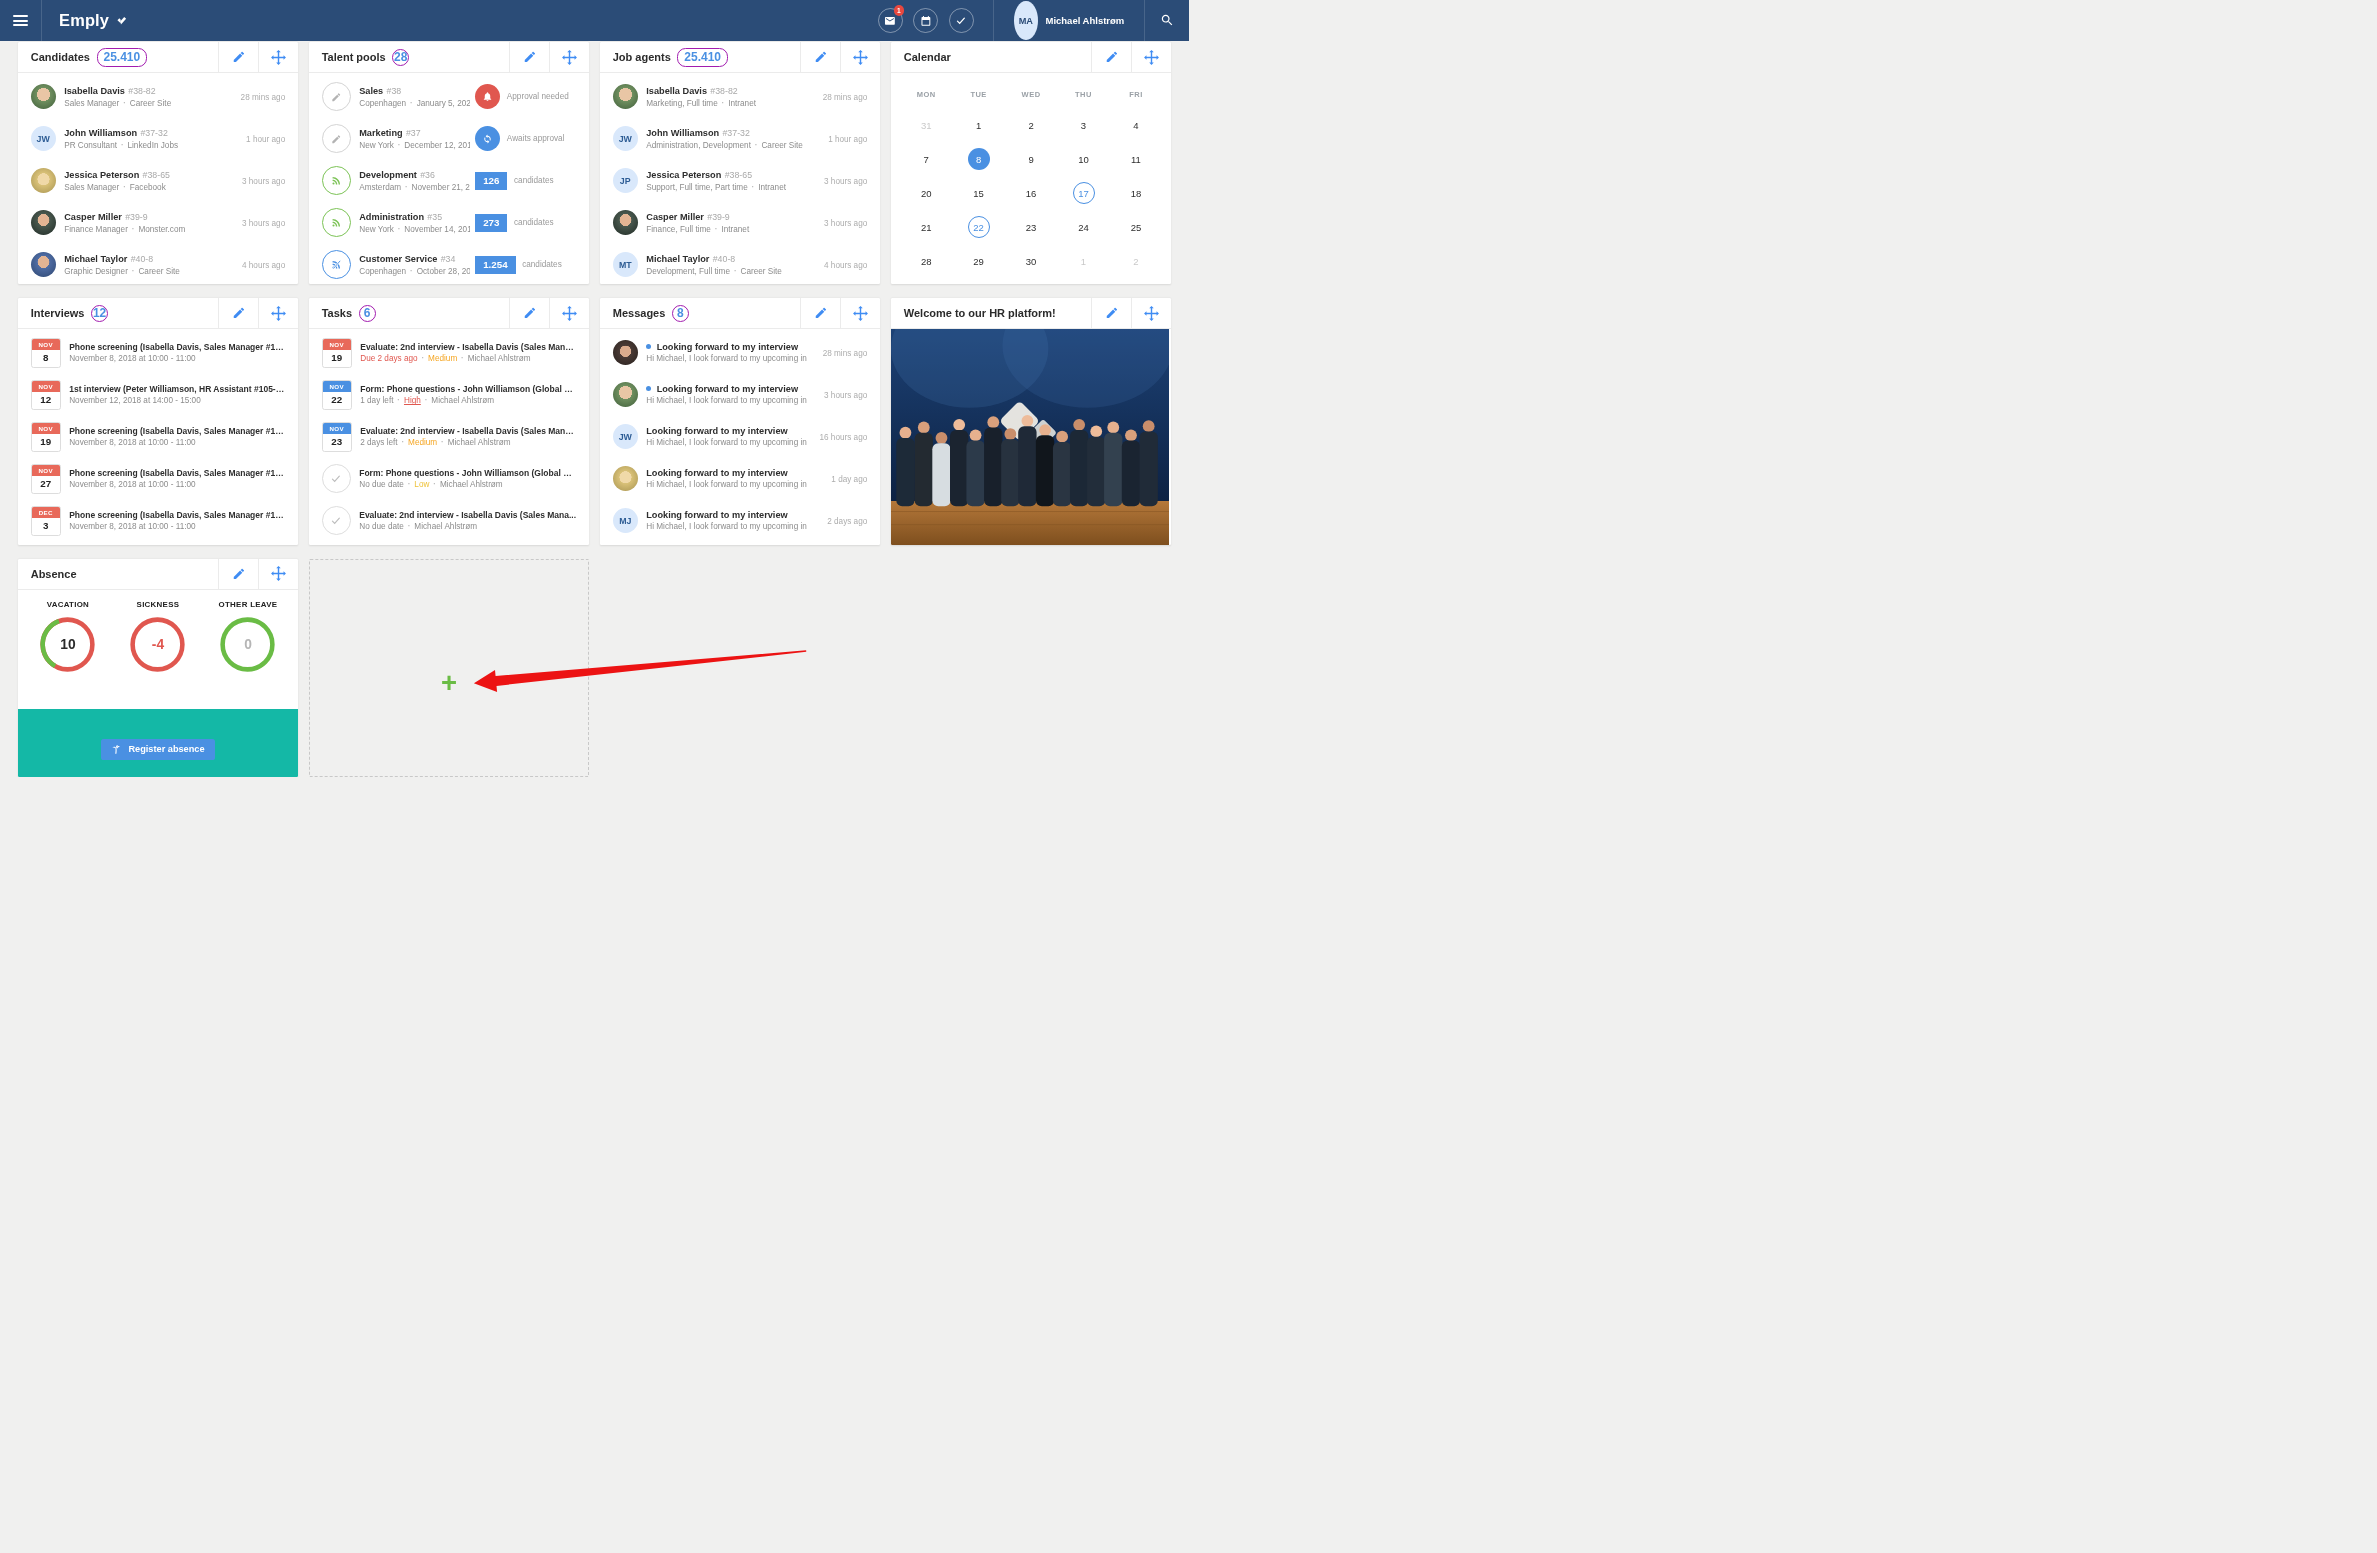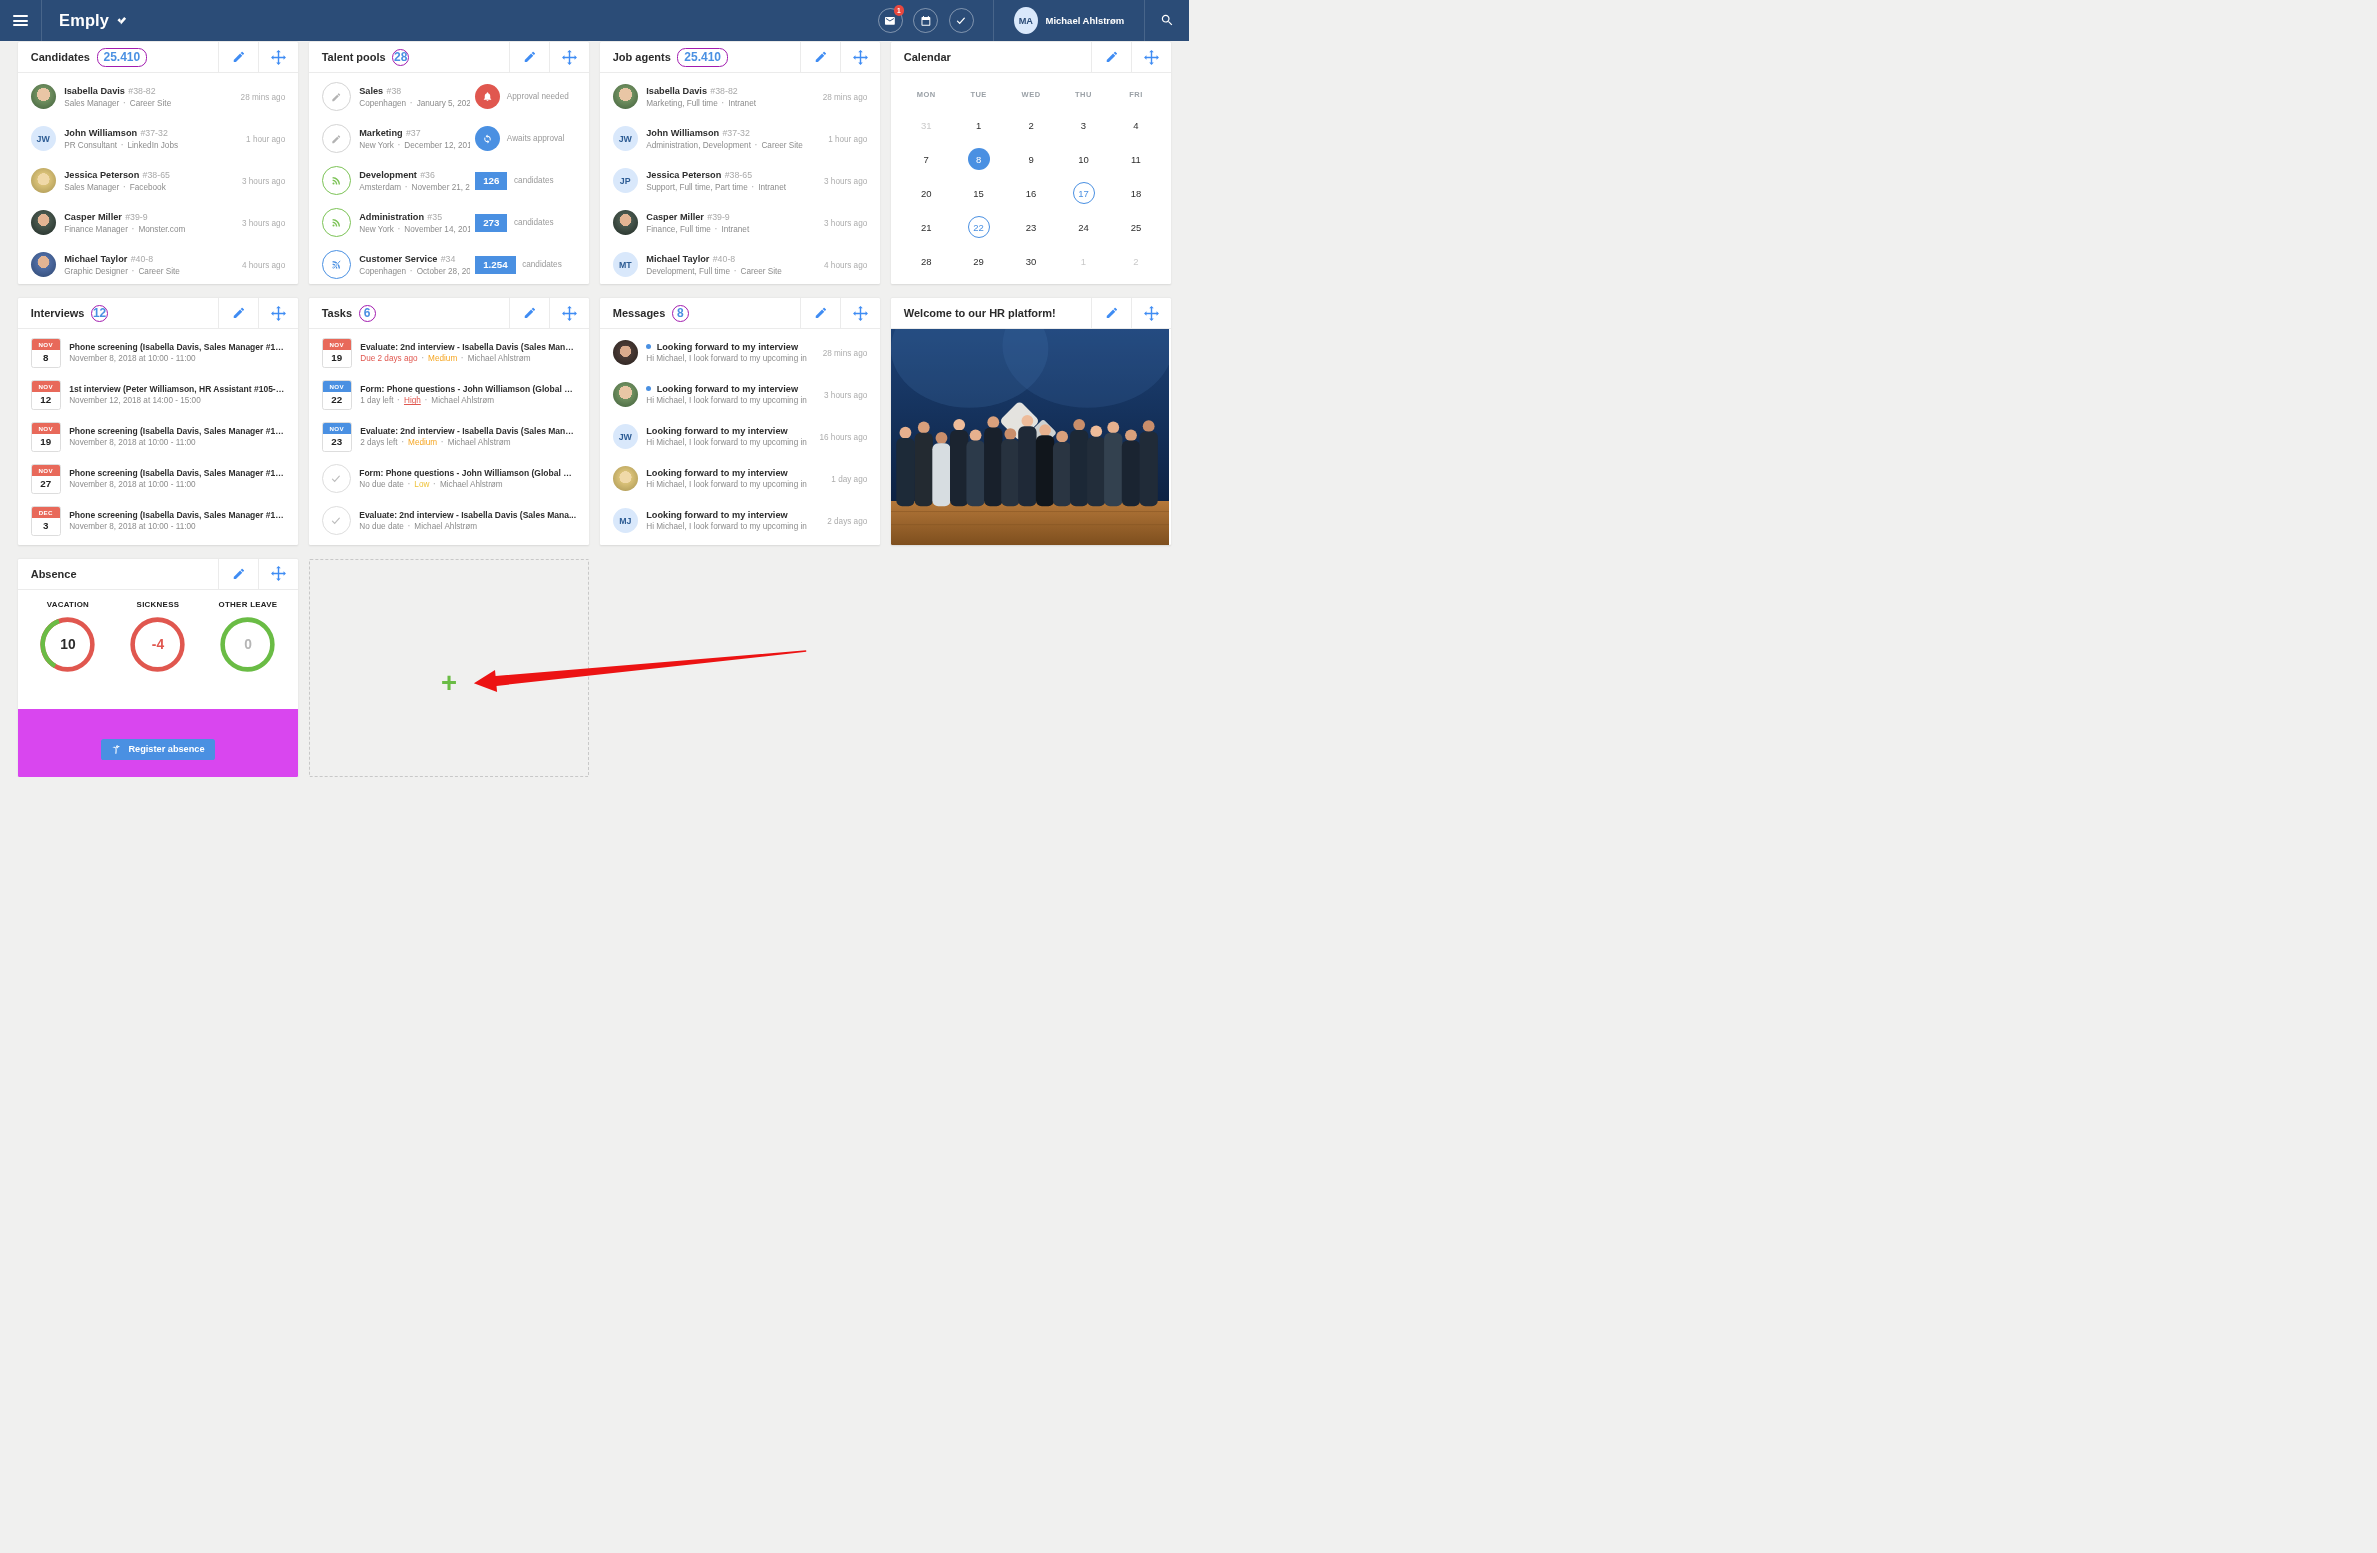--- a/index.html
+++ b/index.html
@@ -9,21 +9,21 @@
   
   .navbar{height:41px;background:#2b4c77;display:flex;align-items:stretch;color:#fff}
   .nav-left{width:42px;display:flex;align-items:center;justify-content:center;border-right:0.7px solid rgba(255,255,255,.14);cursor:pointer}
   .hamburger i{display:block;width:14.4px;height:2px;background:#fff;border-radius:1.3px;margin:2.6px 0}
   .logo{display:flex;align-items:center;gap:6px;margin-left:17px;font-size:16.4px;font-weight:700;letter-spacing:0.2px}
   .nav-spacer{flex:1}
   .nav-icons{display:flex;align-items:center;gap:10.5px;margin-right:19.7px}
   .nav-circle{position:relative;width:25px;height:25px;border-radius:50%;border:0.7px solid rgba(255,255,255,.4);background:transparent;display:flex;align-items:center;justify-content:center;cursor:pointer;padding:0}
   .nav-badge{position:absolute;top:-3.9px;right:-2.6px;background:#e8483f;color:#fff;font-size:6.6px;font-weight:700;width:10.5px;height:10.5px;border-radius:50%;display:flex;align-items:center;justify-content:center}
   .nav-user{display:flex;align-items:center;gap:7.9px;padding:0 19.7px;border-left:0.7px solid rgba(255,255,255,.14);cursor:pointer}
-  .nav-avatar{width:23.6px;height:27px;border-radius:50%;background:#d9e8fb;color:#2b4c77;font-weight:700;font-size:9.2px;display:flex;align-items:center;justify-content:center}
+  .nav-avatar{width:23.6px;height:39px;border-radius:50%;background:#d9e8fb;color:#2b4c77;font-weight:700;font-size:9.2px;display:flex;align-items:center;justify-content:center}
   .nav-username{font-size:9.5px;font-weight:700}
   .nav-search{width:45px;display:flex;align-items:center;justify-content:center;border-left:0.7px solid rgba(255,255,255,.14);cursor:pointer}
 
   
   .grid{display:grid;grid-template-columns:repeat(4,1fr);grid-template-rows:242px 247px 218px;gap:13.8px 10.5px;padding:1.3px 17.7px 0}
   .card{background:#fff;border-radius:1.3px;box-shadow:0 0.7px 2px rgba(0,0,0,.1);overflow:hidden;position:relative}
   .card-head{height:31px;display:flex;align-items:stretch;border-bottom:0.7px solid #ebebeb}
   .head-title{flex:1;display:flex;align-items:center;padding-left:13px;gap:6.6px;min-width:0}
   .head-title h2{margin:0;font-size:11px;color:#2b2b2b}
   .pill{border:1px solid #a21caf;color:#4a90e2;font-size:12px;font-weight:700;border-radius:8.5px;padding:2.6px 5.9px;line-height:1;white-space:nowrap}
@@ -90,21 +90,21 @@
   .photo-area svg{display:block}
 
   
   .absence-body{position:absolute;top:31px;left:0;right:0;bottom:0;display:flex;flex-direction:column}
   .gauges{height:119px;display:flex;justify-content:space-around;align-items:flex-start;padding:10.5px 5.2px 0}
   .gauge{text-align:center;width:79px}
   .gauge-label{font-size:7.9px;font-weight:700;color:#222;letter-spacing:0.3px}
   .ring-wrap{position:relative;width:55px;height:55px;margin:7.9px auto 0}
   .gauge-value{position:absolute;inset:0;display:flex;align-items:center;justify-content:center;font-size:13.8px;font-weight:700}
   .gauge-value.dark{color:#2b2b2b}.gauge-value.red{color:#e0574f}.gauge-value.gray{color:#b5b5b5}
-  .absence-foot{flex:1;background:#d946ef;display:flex;justify-content:center;align-items:flex-start;padding-top:30px}
+  .absence-foot{flex:1;background:#14b8a6;display:flex;justify-content:center;align-items:flex-start;padding-top:30px}
   .register-btn{display:flex;gap:6.6px;align-items:center;background:#4a90e2;color:#fff;border:none;border-radius:2.6px;font-size:9.2px;font-weight:700;padding:5.2px 10.5px;cursor:pointer;font-family:inherit}
 
   
   .empty-slot{border:1.3px dashed #c8c8c8;border-radius:1.3px;position:relative;background:transparent}
   .plus-mark{position:absolute;left:50%;top:57%;transform:translate(-50%,-50%);font-size:27.5px;font-weight:900;color:#6abc45;line-height:1;cursor:pointer}
 
   .arrow-overlay{position:absolute;left:0;top:0;width:1189px;height:777px;pointer-events:none;z-index:9}
 </style>
 </head>
 <body>

